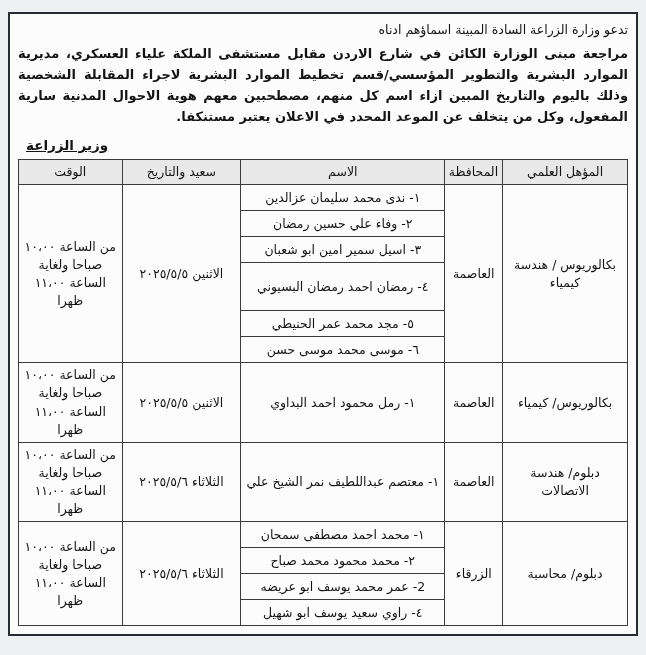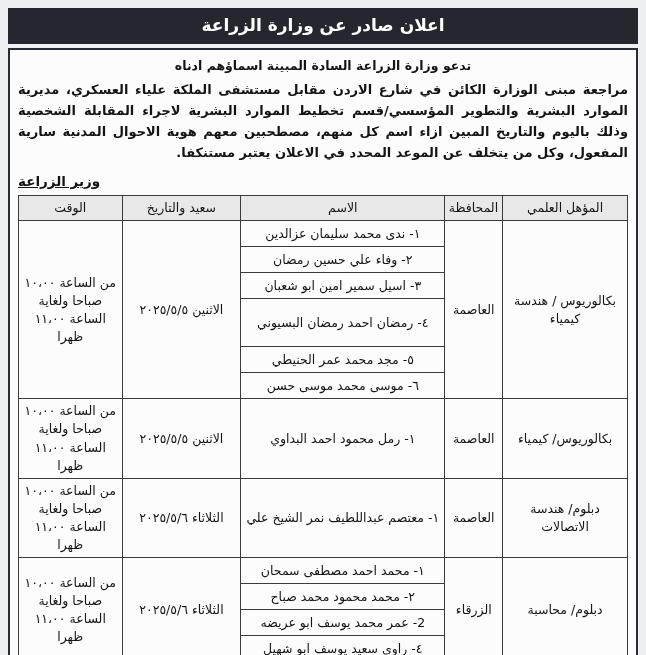--- a/index.html
+++ b/index.html
@@ -23,39 +23,39 @@
     padding: 7px 4px 9px 4px;
     letter-spacing: 0.5px;
   }
   .doc {
     margin-top: 4px;
     border: 2px solid #2a2c33;
     background: #fcfcfd;
     padding: 6px 8px 8px 8px;
   }
   .intro-line {
-    text-align: center;
-    font-weight: bold;
+    text-align: right;
+    font-weight: normal;
     font-size: 12.5px;
     color: #141414;
     margin: 2px 0 6px 0;
   }
   .intro-paragraph {
     text-align: justify;
     font-weight: bold;
     font-size: 13px;
     line-height: 1.62;
     color: #141414;
   }
   .signature {
     text-align: left;
     font-weight: bold;
     font-size: 13.5px;
     color: #141414;
-    margin: 10px 2px 6px 0;
+    margin: 10px 2px 6px 8px;
     direction: ltr;
   }
   .signature span { text-decoration: underline; }
   table.schedule {
     width: 100%;
     border-collapse: collapse;
     table-layout: fixed;
   }
   table.schedule th, table.schedule td {
     border: 1.5px solid #3a3b3f;
@@ -78,23 +78,20 @@
   col.c-gov  { width: 9.5%; }
   col.c-name { width: 33.5%; }
   col.c-date { width: 19.5%; }
   col.c-time { width: 17%; }
 </style>
 </head>
 <body>
 
 <div class="page">
 
-  <div class="title-bar">
-    <span>اعلان صادر عن وزارة الزراعة</span>
-  </div>
 
   <div class="doc">
 
     <div class="intro-line">تدعو وزارة الزراعة السادة المبينة اسماؤهم ادناه</div>
 
     <div class="intro-paragraph">مراجعة مبنى الوزارة الكائن في شارع الاردن مقابل مستشفى الملكة علياء العسكري، مديرية الموارد البشرية والتطوير المؤسسي/قسم تخطيط الموارد البشرية لاجراء المقابلة الشخصية وذلك باليوم والتاريخ المبين ازاء اسم كل منهم، مصطحبين معهم هوية الاحوال المدنية سارية المفعول، وكل من يتخلف عن الموعد المحدد في الاعلان يعتبر مستنكفا.</div>
 
     <div class="signature">
       <span>وزير الزراعة</span>
     </div>

